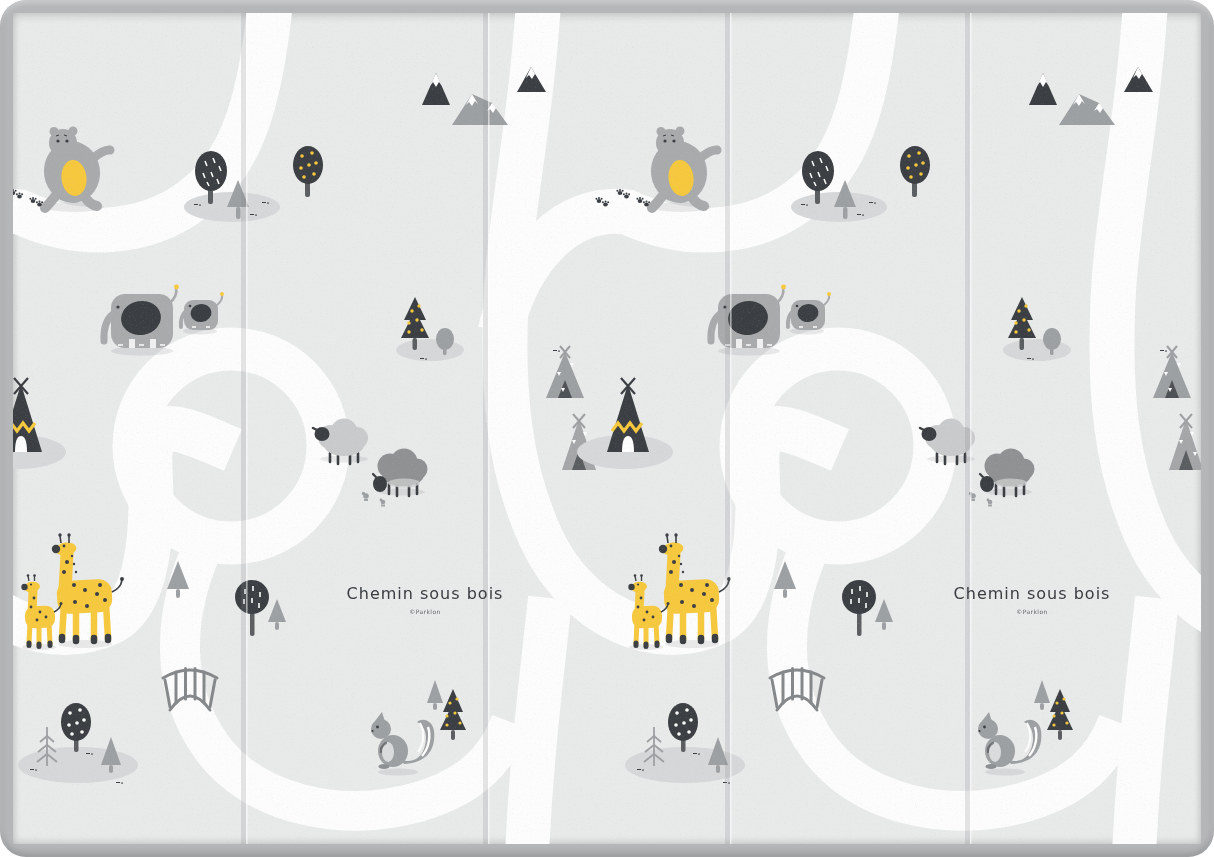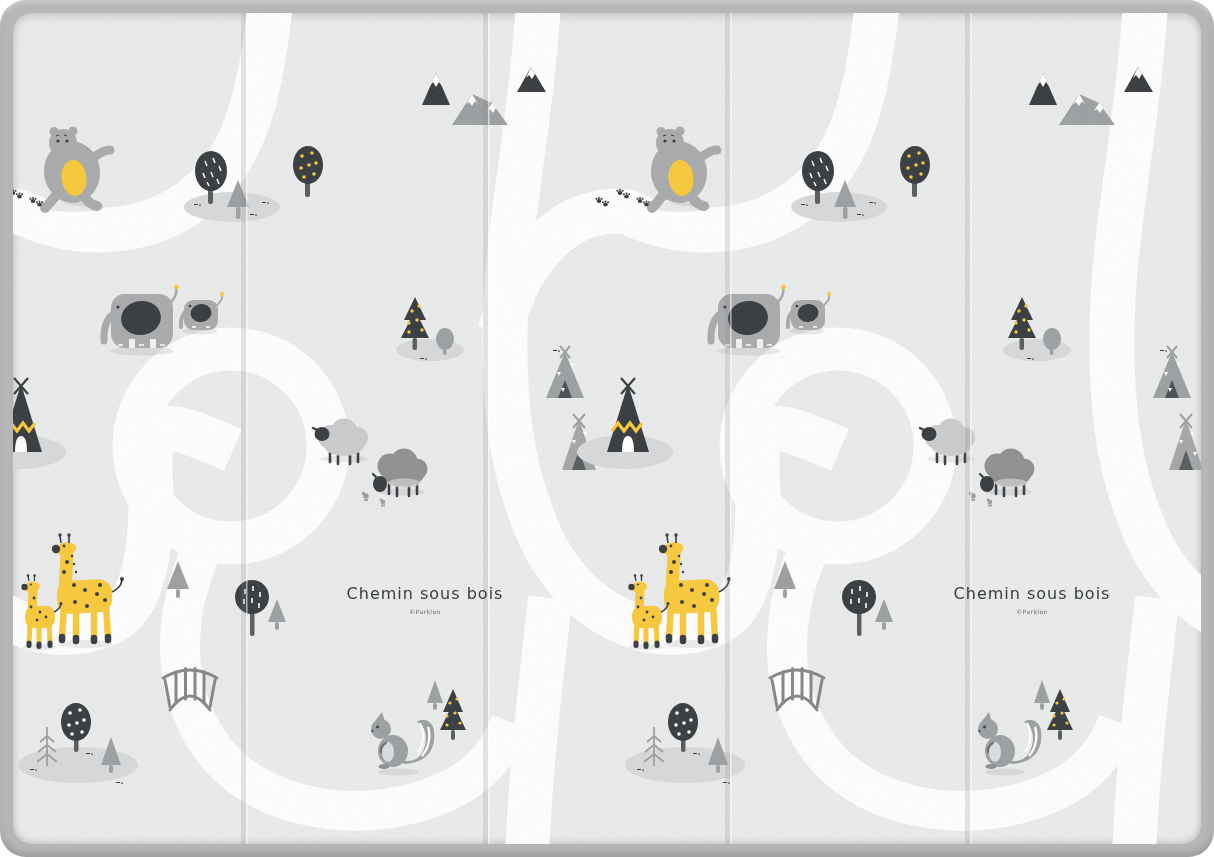--- a/index.html
+++ b/index.html
@@ -1,20 +1,20 @@
 <!DOCTYPE html>
 <html style="--border: #b5b6b8; --surface: #e8e9e9; --road: #fcfcfc; --yellow: #f6c83e; --dark: #3b3f43; --animal: #a8aaac; --pine: #9da0a2; --fleece: #c9cacb; --fleece2: #8f9193; --island: #d6d7d8; --trunk: #5b5e61; --rail: #85888a; --text: #393d41;"><head>
 <meta charset="utf-8">
 <style>
   html,body{margin:0;padding:0;background:#ffffff;width:1214px;height:857px;overflow:hidden;
             font-family:"DejaVu Sans", sans-serif;}
   .stage{position:relative;width:1214px;height:857px;}
   .mat-border{position:absolute;inset:0;background:var(--border,#b5b6b8);border-radius:26px;
               box-shadow:inset 0 -4px 7px rgba(0,0,0,.16), inset 0 3px 5px rgba(255,255,255,.35);}
-  .mat{position:absolute;inset:13px;border-radius:19px;background:var(--surface,#e8e9e9);overflow:hidden;
+  .mat{position:absolute;inset:13px;border-radius:2px;background:var(--surface,#e8e9e9);overflow:hidden;
        box-shadow:inset 0 3px 8px rgba(0,0,0,.15), inset 0 -3px 7px rgba(0,0,0,.10);}
   .mat svg{position:absolute;left:-13px;top:-13px;width:1214px;height:857px;display:block;}
   .road{fill:none;stroke:var(--road,#fcfcfc);}
   .f-dark{fill:var(--dark,#3b3f43)} .f-animal{fill:var(--animal,#a8aaac)} .f-pine{fill:var(--pine,#9da0a2)}
   .f-yellow{fill:var(--yellow,#f6c83e)} .f-island{fill:var(--island,#d6d7d8)} .f-fleece{fill:var(--fleece,#c9cacb)}
   .f-fleece2{fill:var(--fleece2,#8f9193)} .f-trunk{fill:var(--trunk,#5b5e61)} .f-white{fill:#fdfdfd}
   .f-shadow{fill:rgba(60,63,66,.10)}
   .s-dark{stroke:var(--dark,#3b3f43);fill:none} .s-animal{stroke:var(--animal,#a8aaac);fill:none}
   .s-yellow{stroke:var(--yellow,#f6c83e);fill:none} .s-rail{stroke:var(--rail,#85888a);fill:none}
   .s-pine{stroke:var(--pine,#9da0a2);fill:none} .s-white{stroke:#fdfdfd;fill:none}

